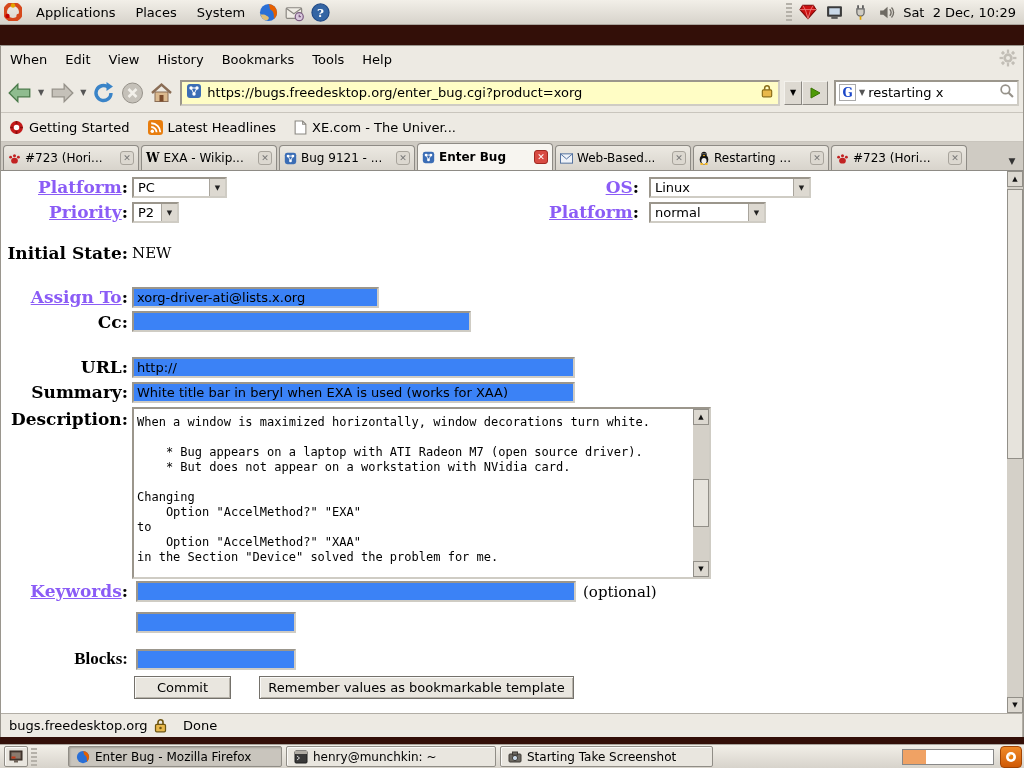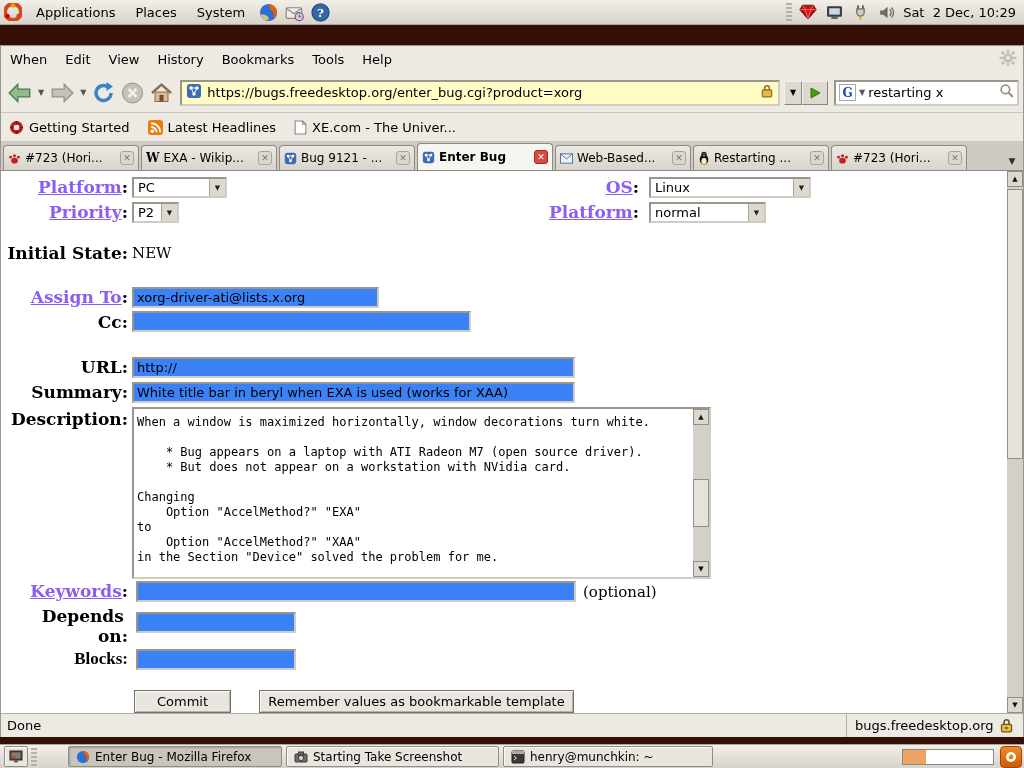--- a/index.html
+++ b/index.html
@@ -50,21 +50,21 @@
   
   #content { left:0; top:125px; width:1022px; height:542px; background:#fff; overflow:hidden; }
   .flabel { position:absolute; left:0; width:127px; text-align:right; font:bold 17px "DejaVu Serif",serif; color:#000; line-height:20px; }
   .flabel::after { content:":"; }
   .flabel .lnk { color:#8b5cf6; text-decoration:underline; }
   .tin { position:absolute; height:21px; border:2px solid; border-color:#9b968c #cfccc4 #cfccc4 #9b968c; background:#3b82f6; font:13px "DejaVu Sans",sans-serif; padding:0 3px; outline:0; }
   .sel { position:absolute; height:21px; border:2px solid; border-color:#9b968c #cfccc4 #cfccc4 #9b968c; background:#fff; display:flex; align-items:stretch; font-size:13px; }
   .sel-text { flex:1; padding:1px 4px; white-space:nowrap; overflow:hidden; }
   .sel-btn { width:16px; background:#ddd9d1; border-left:1px solid #a9a59d; display:flex; align-items:center; justify-content:center; font-size:7px; color:#222; }
   .serif-val { position:absolute; font:15px "DejaVu Serif",serif; }
-  .btn { position:absolute; height:23px; background:#e9e6df; border:1px solid #74716b; box-shadow:inset 1px 1px 0 #fbfaf8, inset -1px -1px 0 #b7b3aa; font:13px "DejaVu Sans",sans-serif; text-align:center; padding-top:3px;margin-top:14px; }
+  .btn { position:absolute; height:23px; background:#e9e6df; border:1px solid #74716b; box-shadow:inset 1px 1px 0 #fbfaf8, inset -1px -1px 0 #b7b3aa; font:13px "DejaVu Sans",sans-serif; text-align:center; padding-top:3px; }
 
   #ta { position:absolute; left:131px; top:236px; width:579px; height:172px; border:2px solid; border-color:#9b968c #cfccc4 #cfccc4 #9b968c; background:#fff; }
   #ta-text { position:absolute; left:3px; top:-9px; right:18px; font:12px "DejaVu Sans Mono",monospace; line-height:15px; white-space:pre; overflow:hidden; height:180px; }
   .sbar { position:absolute; background:#d4d0c8; }
   .sb-btn { position:absolute; width:100%; height:16px; background:#dcd8d0; border:1px solid #928f88; font-size:7px; color:#111; text-align:center; line-height:14px; }
   .sb-thumb { position:absolute; width:100%; background:#e6e3dc; border:1px solid #928f88; }
 
   
   #statusbar { left:0; top:667px; width:1022px; height:24px; background:#edeae3; border-top:1px solid #b2aea6; display:flex; align-items:center; font-size:13px; }
   #status-left { flex:1; padding-left:6px; border-right:1px solid #b2aea6; height:100%; display:flex; align-items:center; }
@@ -413,46 +413,45 @@
         <div class="sb-btn" style="top:0;">▲</div>
         <div class="sb-thumb" style="top:70px; height:48px;"></div>
         <div class="sb-btn" style="bottom:0;">▼</div>
       </div>
     </div>
 
     <div class="flabel" style="top:410px;padding-left:12px;"><span class="lnk">Keywords</span></div>
     <input class="tin" style="left: 135px; top: 410px; width: 440px;" value="">
     <div class="serif-val" style="left:582px; top:412px;">(optional)</div>
 
-    <div class="flabel" style="top:435px; width:127px;"><span style="display:inline-block; width:80px;">Depends on</span></div>
     <input class="tin" style="left: 135px; top: 441px; width: 160px;" value="">
 
     <div class="flabel" style="top:478px;font-family:Liberation Serif, serif;"><span>Blocks</span></div>
     <input class="tin" style="left: 135px; top: 478px; width: 160px;" value="">
 
     <div class="btn" style="left:133px; top:505px; width:97px;">Commit</div>
     <div class="btn" style="left:258px; top:505px; width:315px;">Remember values as bookmarkable template</div>
 
     <div class="sbar" style="right:0; top:0; width:16px; height:542px;">
       <div class="sb-btn" style="top:0;">▲</div>
       <div class="sb-thumb" style="top:18px; height:270px;"></div>
       <div class="sb-btn" style="bottom:0;">▼</div>
     </div>
   </div>
 
   <div id="statusbar" class="abs">
-    <div id="status-left">Done</div>
     <div id="status-right">
       <span>bugs.freedesktop.org</span>
       <svg width="15" height="15" viewBox="0 0 12 12">
           <rect x="2" y="5" width="8" height="6" rx="1" fill="#e8b84b" stroke="#6e5510"></rect>
           <path d="M4 5 V3.4 a2 2 0 0 1 4 0 V5" fill="none" stroke="#6e5510" stroke-width="1.3"></path>
           <circle cx="6" cy="8" r="1" fill="#6e5510"></circle>
         </svg>
     </div>
+    <div id="status-left">Done</div>
   </div>
 </div>
 
 <div id="strip2" class="abs"></div>
 
 <div id="taskbar" class="abs">
   <span class="tbtn" style="width:24px; justify-content:center; padding:0;">
     <svg width="14" height="14" viewBox="0 0 14 14">
         <rect x="1" y="1" width="12" height="9" fill="#50443c" stroke="#30251e"></rect>
         <rect x="2.5" y="2.5" width="9" height="6" fill="#8a7a6e"></rect>
@@ -461,36 +460,36 @@
       </svg>
   </span>
   <span class="handle"></span>
   <span class="tbtn pressed" style="width:214px;margin-left:28px;">
     <svg width="14" height="14" viewBox="0 0 16 16">
         <circle cx="8" cy="8" r="7" fill="#2a6fd6"></circle>
         <path d="M8 1a7 7 0 0 1 7 7c0 2.1-1.1 4.1-2.3 5.1-.8-2.1.2-3.3-.9-5.3S9 6.1 9 4.1 8 1 8 1z" fill="#e66000"></path>
       </svg>
     <span style="white-space:nowrap; overflow:hidden;">Enter Bug - Mozilla Firefox</span>
   </span>
+  <span class="tbtn" style="width:210px;">
+    <svg width="14" height="14" viewBox="0 0 14 14">
+        <rect x="1" y="1" width="12" height="12" rx="1" fill="#3a3a3a" stroke="#1e1e1e"></rect>
+        <rect x="1" y="1" width="12" height="3" fill="#b0aca4"></rect>
+        <path d="M3 6l2.5 2L3 10" stroke="#dcdcdc" fill="none" stroke-width="1"></path>
+      </svg>
+    <span style="white-space:nowrap; overflow:hidden;">henry@munchkin: ~</span>
+  </span>
   <span class="tbtn" style="width:213px;">
     <svg width="14" height="14" viewBox="0 0 14 14">
         <rect x="1" y="4" width="12" height="8" rx="1" fill="#6e6a63" stroke="#3e3b36"></rect>
         <rect x="4.5" y="2" width="5" height="3" fill="#6e6a63" stroke="#3e3b36"></rect>
         <circle cx="7" cy="8" r="2.6" fill="#c9d8e8" stroke="#3e3b36"></circle>
       </svg>
     <span style="white-space:nowrap; overflow:hidden;">Starting Take Screenshot</span>
   </span>
-  <span class="tbtn" style="width:210px;">
-    <svg width="14" height="14" viewBox="0 0 14 14">
-        <rect x="1" y="1" width="12" height="12" rx="1" fill="#3a3a3a" stroke="#1e1e1e"></rect>
-        <rect x="1" y="1" width="12" height="3" fill="#b0aca4"></rect>
-        <path d="M3 6l2.5 2L3 10" stroke="#dcdcdc" fill="none" stroke-width="1"></path>
-      </svg>
-    <span style="white-space:nowrap; overflow:hidden;">henry@munchkin: ~</span>
-  </span>
   <span id="progress">
       <span id="progress-fill" style="display:block;"></span>
     </span>
   <span id="applet-shot">
     <svg width="14" height="14" viewBox="0 0 14 14">
         <circle cx="7" cy="7" r="5" fill="#fff"></circle>
         <circle cx="7" cy="7" r="2.4" fill="#e87d0d"></circle>
         <circle cx="5.4" cy="5.4" r="1" fill="#ffe0bb"></circle>
       </svg>
   </span>

